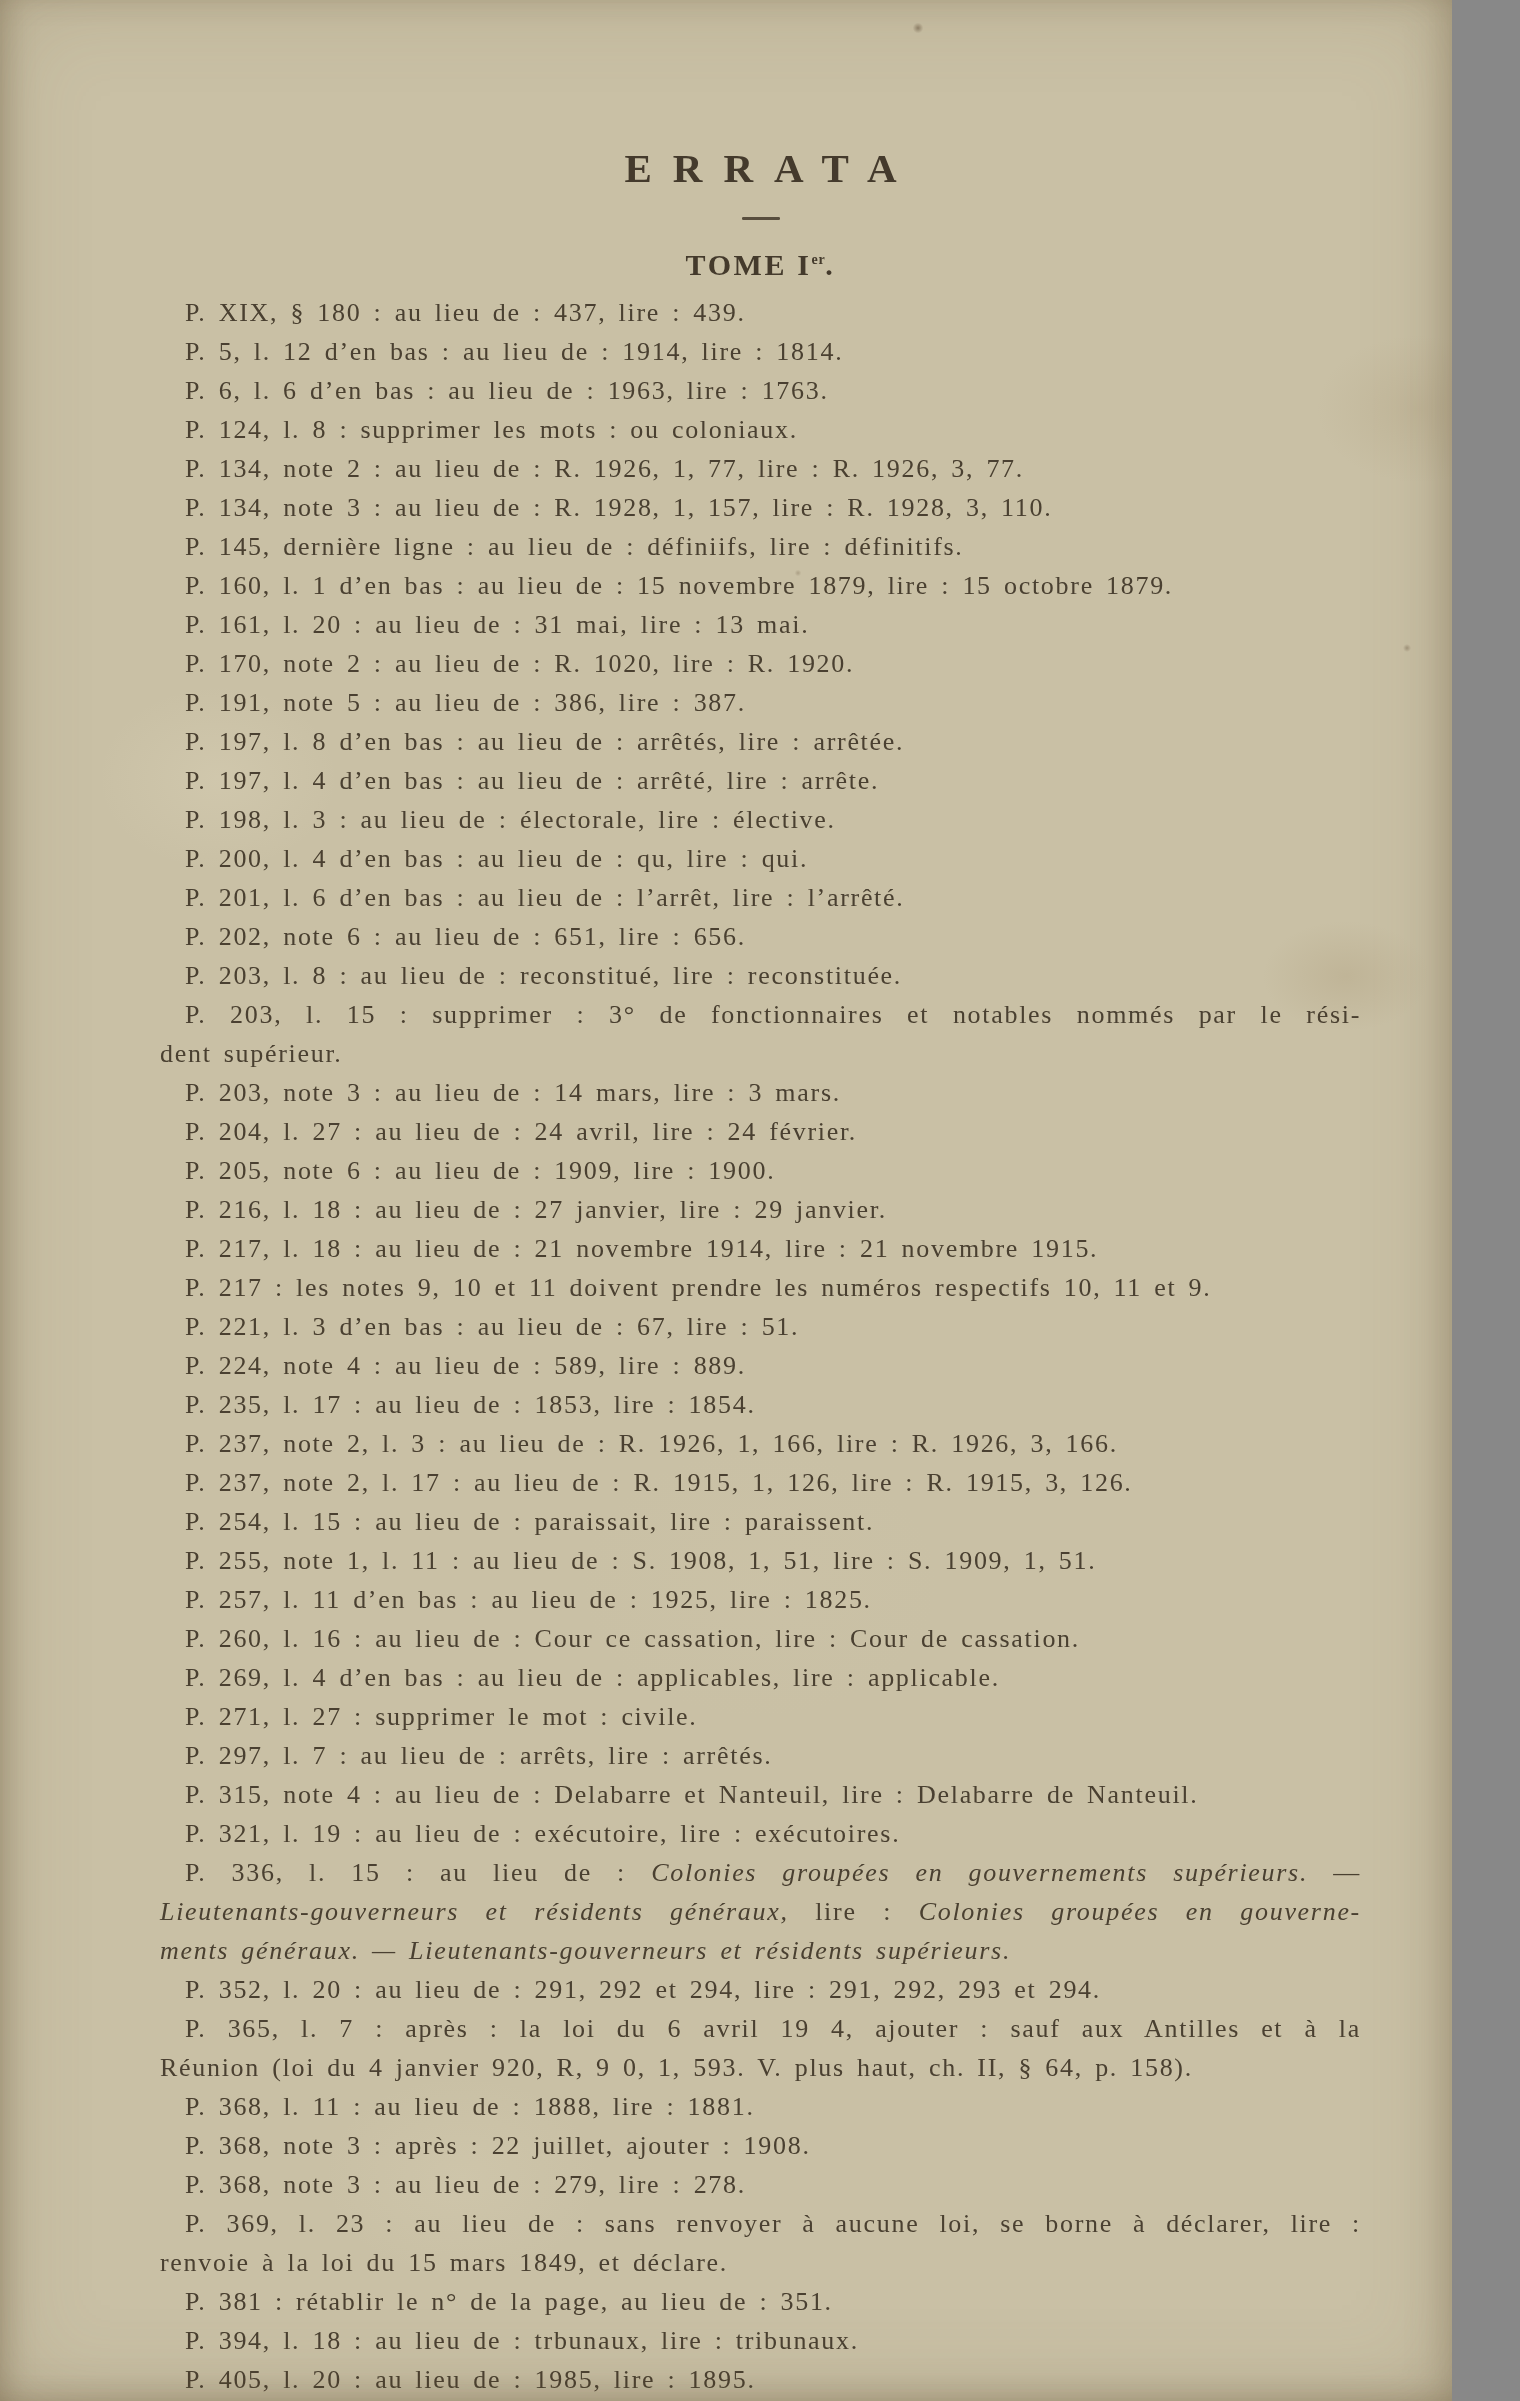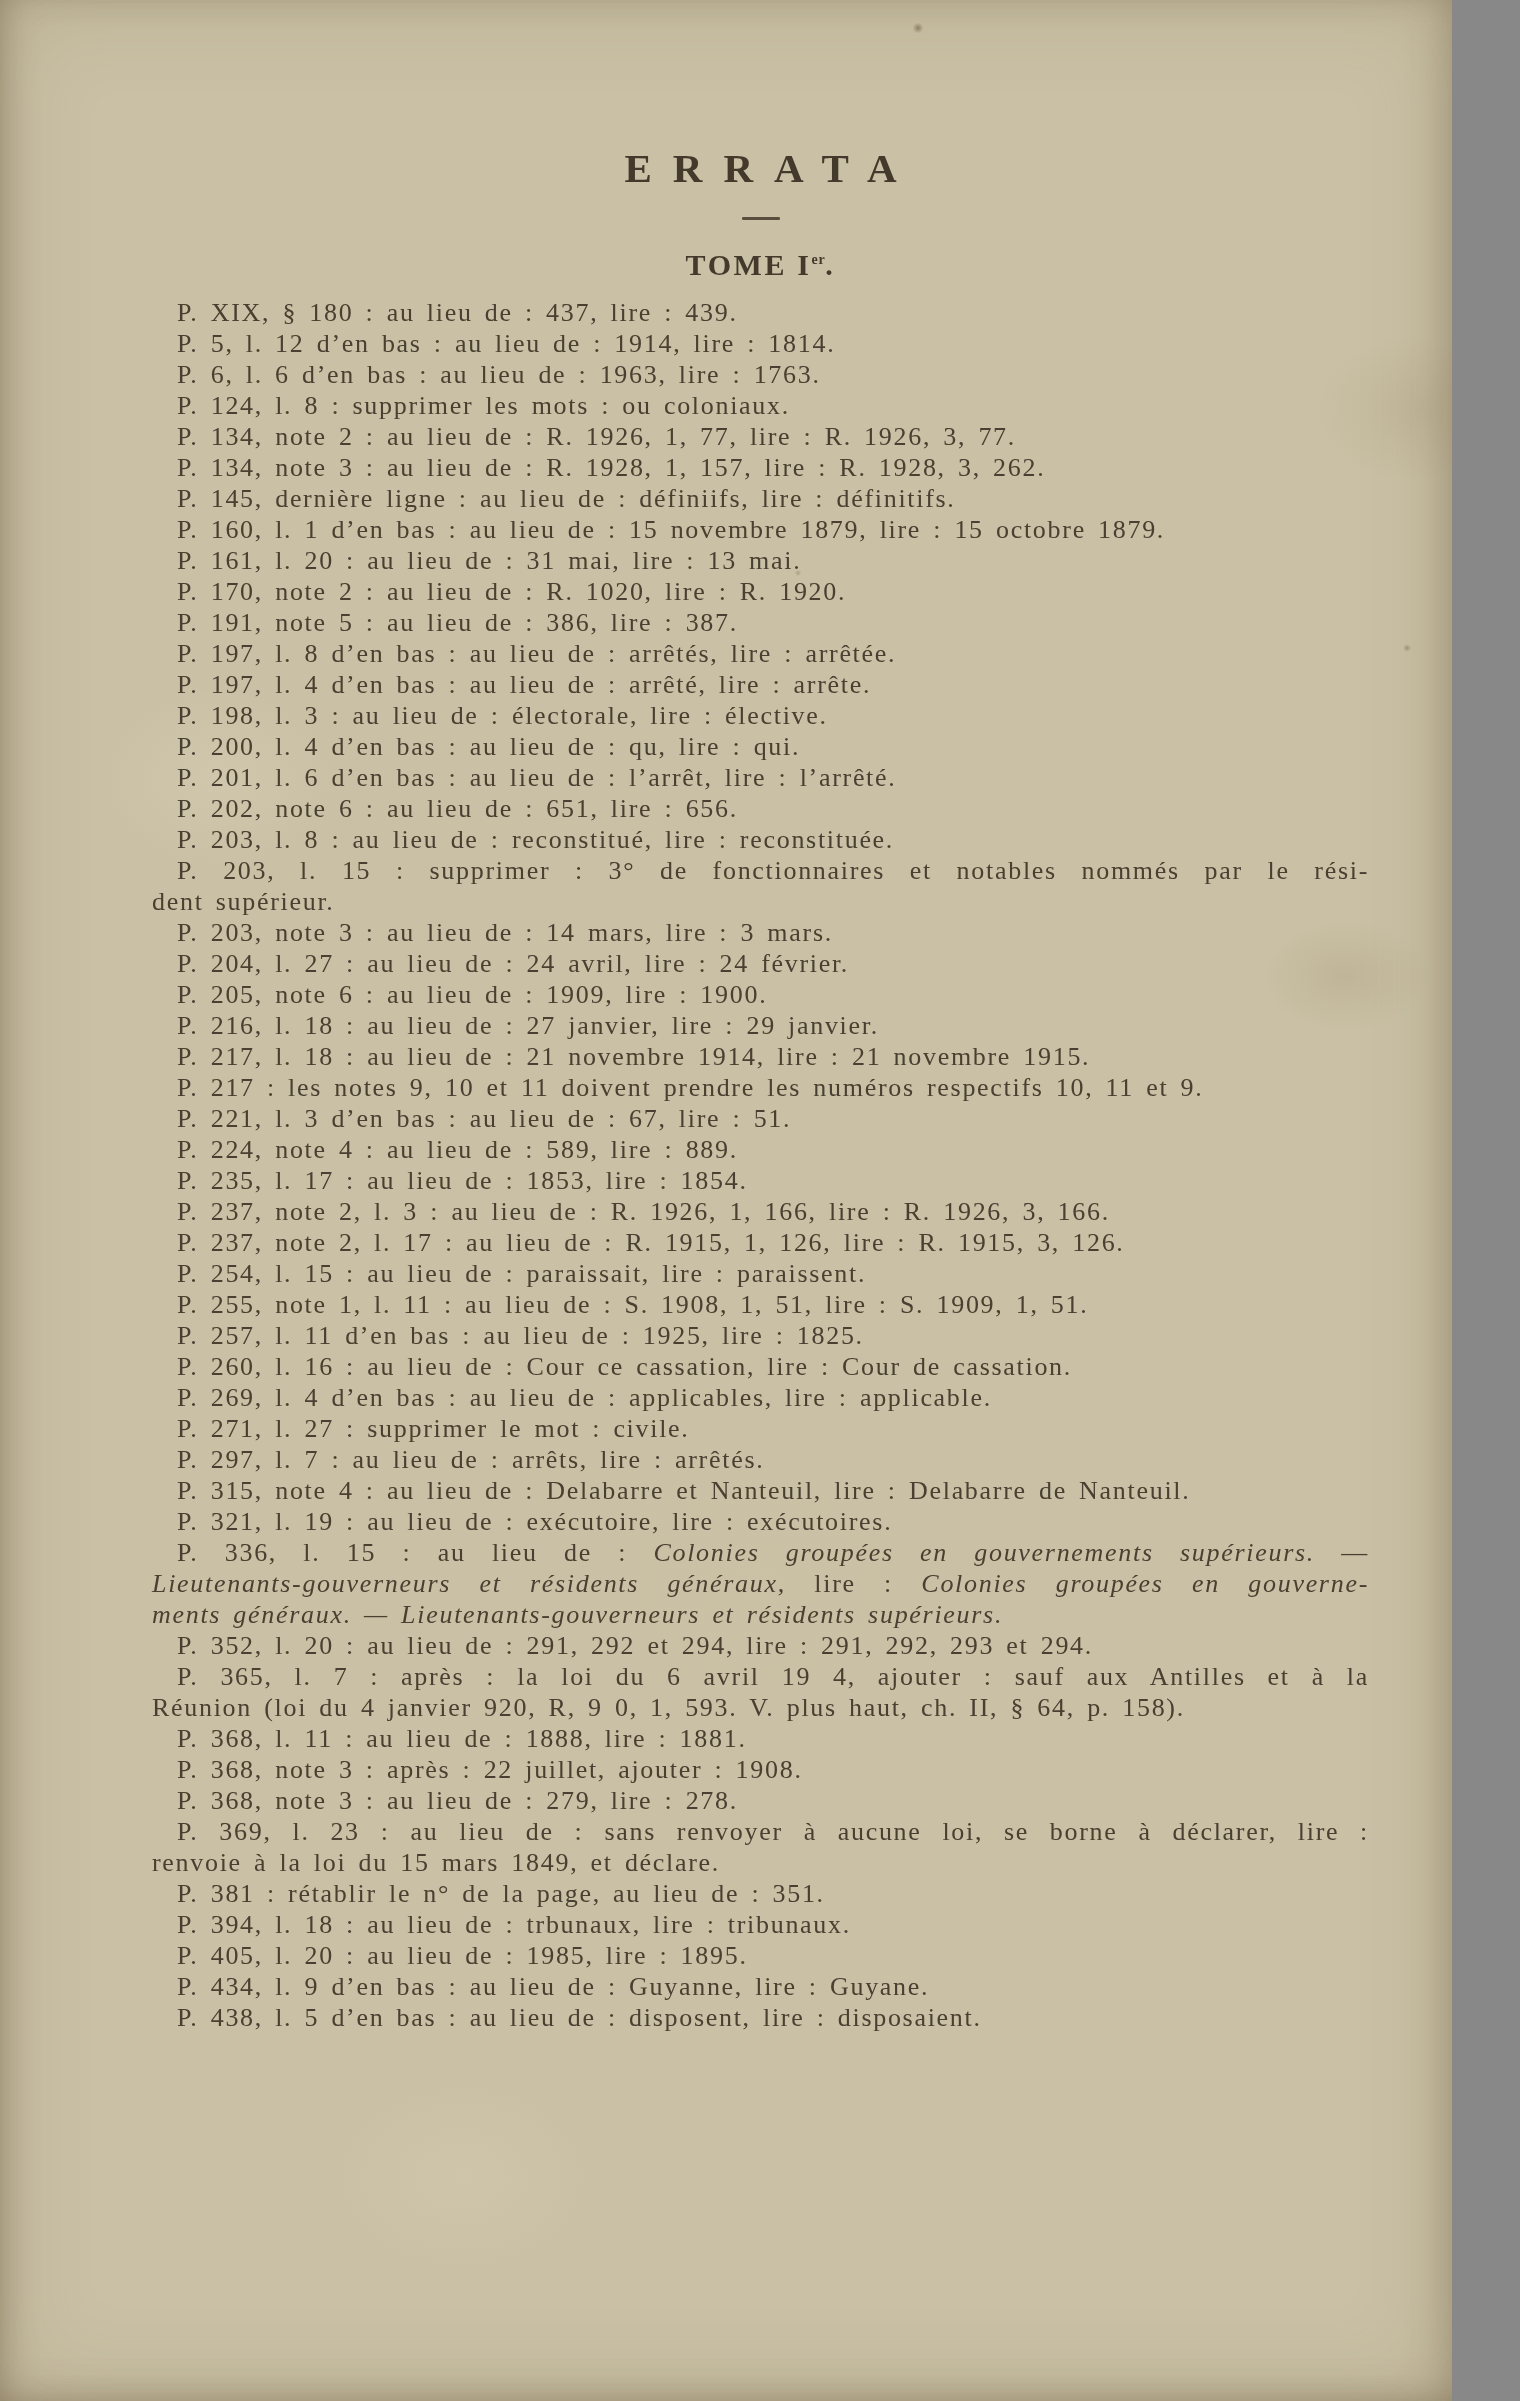--- a/index.html
+++ b/index.html
@@ -32,40 +32,40 @@
   .content{position:absolute;left:152px;top:0;width:1217px;}
   .title{
     margin:144px 0 0 0;text-align:center;
     font-size:41px;font-weight:bold;color:var(--ink-heading,#443a2c);
     letter-spacing:21px;padding-left:21px;
   }
   .rule{width:38px;height:3.3px;background:var(--ink-heading,#443a2c);margin:25px auto 0;opacity:.85;border-radius:1.3px;}
   .tome{margin:28px 0 0 0;text-align:center;font-size:30px;letter-spacing:2.6px;color:var(--ink-heading,#443a2c);}
   .tome sup{font-size:14px;vertical-align:super;letter-spacing:0.7px;}
   .body{margin-top:14.5px;font-size:26px;line-height:31px;letter-spacing:1.7px;word-spacing:4px;}
-  .line{margin:0;text-align:left;}
+  .line{margin:8px;text-align:left;}
   .line.first{text-indent:25px;}
   .line.j{text-align:justify;text-align-last:justify;}
   .it{font-style:italic;}
 </style>
 </head>
 <body>
 
 <div class="sheet">
   <div class="content">
     <h1 class="title">ERRATA</h1>
     <div class="rule"></div>
     <h2 class="tome"><span>TOME I</span><sup>er</sup><span>.</span></h2>
     <div class="body">
         <p class="line first"><span>P. XIX, § 180 : au lieu de : 437, lire : 439.</span></p>
         <p class="line first"><span>P. 5, l. 12 d’en bas : au lieu de : 1914, lire : 1814.</span></p>
         <p class="line first"><span>P. 6, l. 6 d’en bas : au lieu de : 1963, lire : 1763.</span></p>
         <p class="line first"><span>P. 124, l. 8 : supprimer les mots : ou coloniaux.</span></p>
         <p class="line first"><span>P. 134, note 2 : au lieu de : R. 1926, 1, 77, lire : R. 1926, 3, 77.</span></p>
-        <p class="line first"><span>P. 134, note 3 : au lieu de : R. 1928, 1, 157, lire : R. 1928, 3, 262.</span></p>
+        <p class="line first"><span>P. 134, note 3 : au lieu de : R. 1928, 1, 157, lire : R. 1928, 3, 110.</span></p>
         <p class="line first"><span>P. 145, dernière ligne : au lieu de : définiifs, lire : définitifs.</span></p>
         <p class="line first"><span>P. 160, l. 1 d’en bas : au lieu de : 15 novembre 1879, lire : 15 octobre 1879.</span></p>
         <p class="line first"><span>P. 161, l. 20 : au lieu de : 31 mai, lire : 13 mai.</span></p>
         <p class="line first"><span>P. 170, note 2 : au lieu de : R. 1020, lire : R. 1920.</span></p>
         <p class="line first"><span>P. 191, note 5 : au lieu de : 386, lire : 387.</span></p>
         <p class="line first"><span>P. 197, l. 8 d’en bas : au lieu de : arrêtés, lire : arrêtée.</span></p>
         <p class="line first"><span>P. 197, l. 4 d’en bas : au lieu de : arrêté, lire : arrête.</span></p>
         <p class="line first"><span>P. 198, l. 3 : au lieu de : électorale, lire : élective.</span></p>
         <p class="line first"><span>P. 200, l. 4 d’en bas : au lieu de : qu, lire : qui.</span></p>
         <p class="line first"><span>P. 201, l. 6 d’en bas : au lieu de : l’arrêt, lire : l’arrêté.</span></p>

